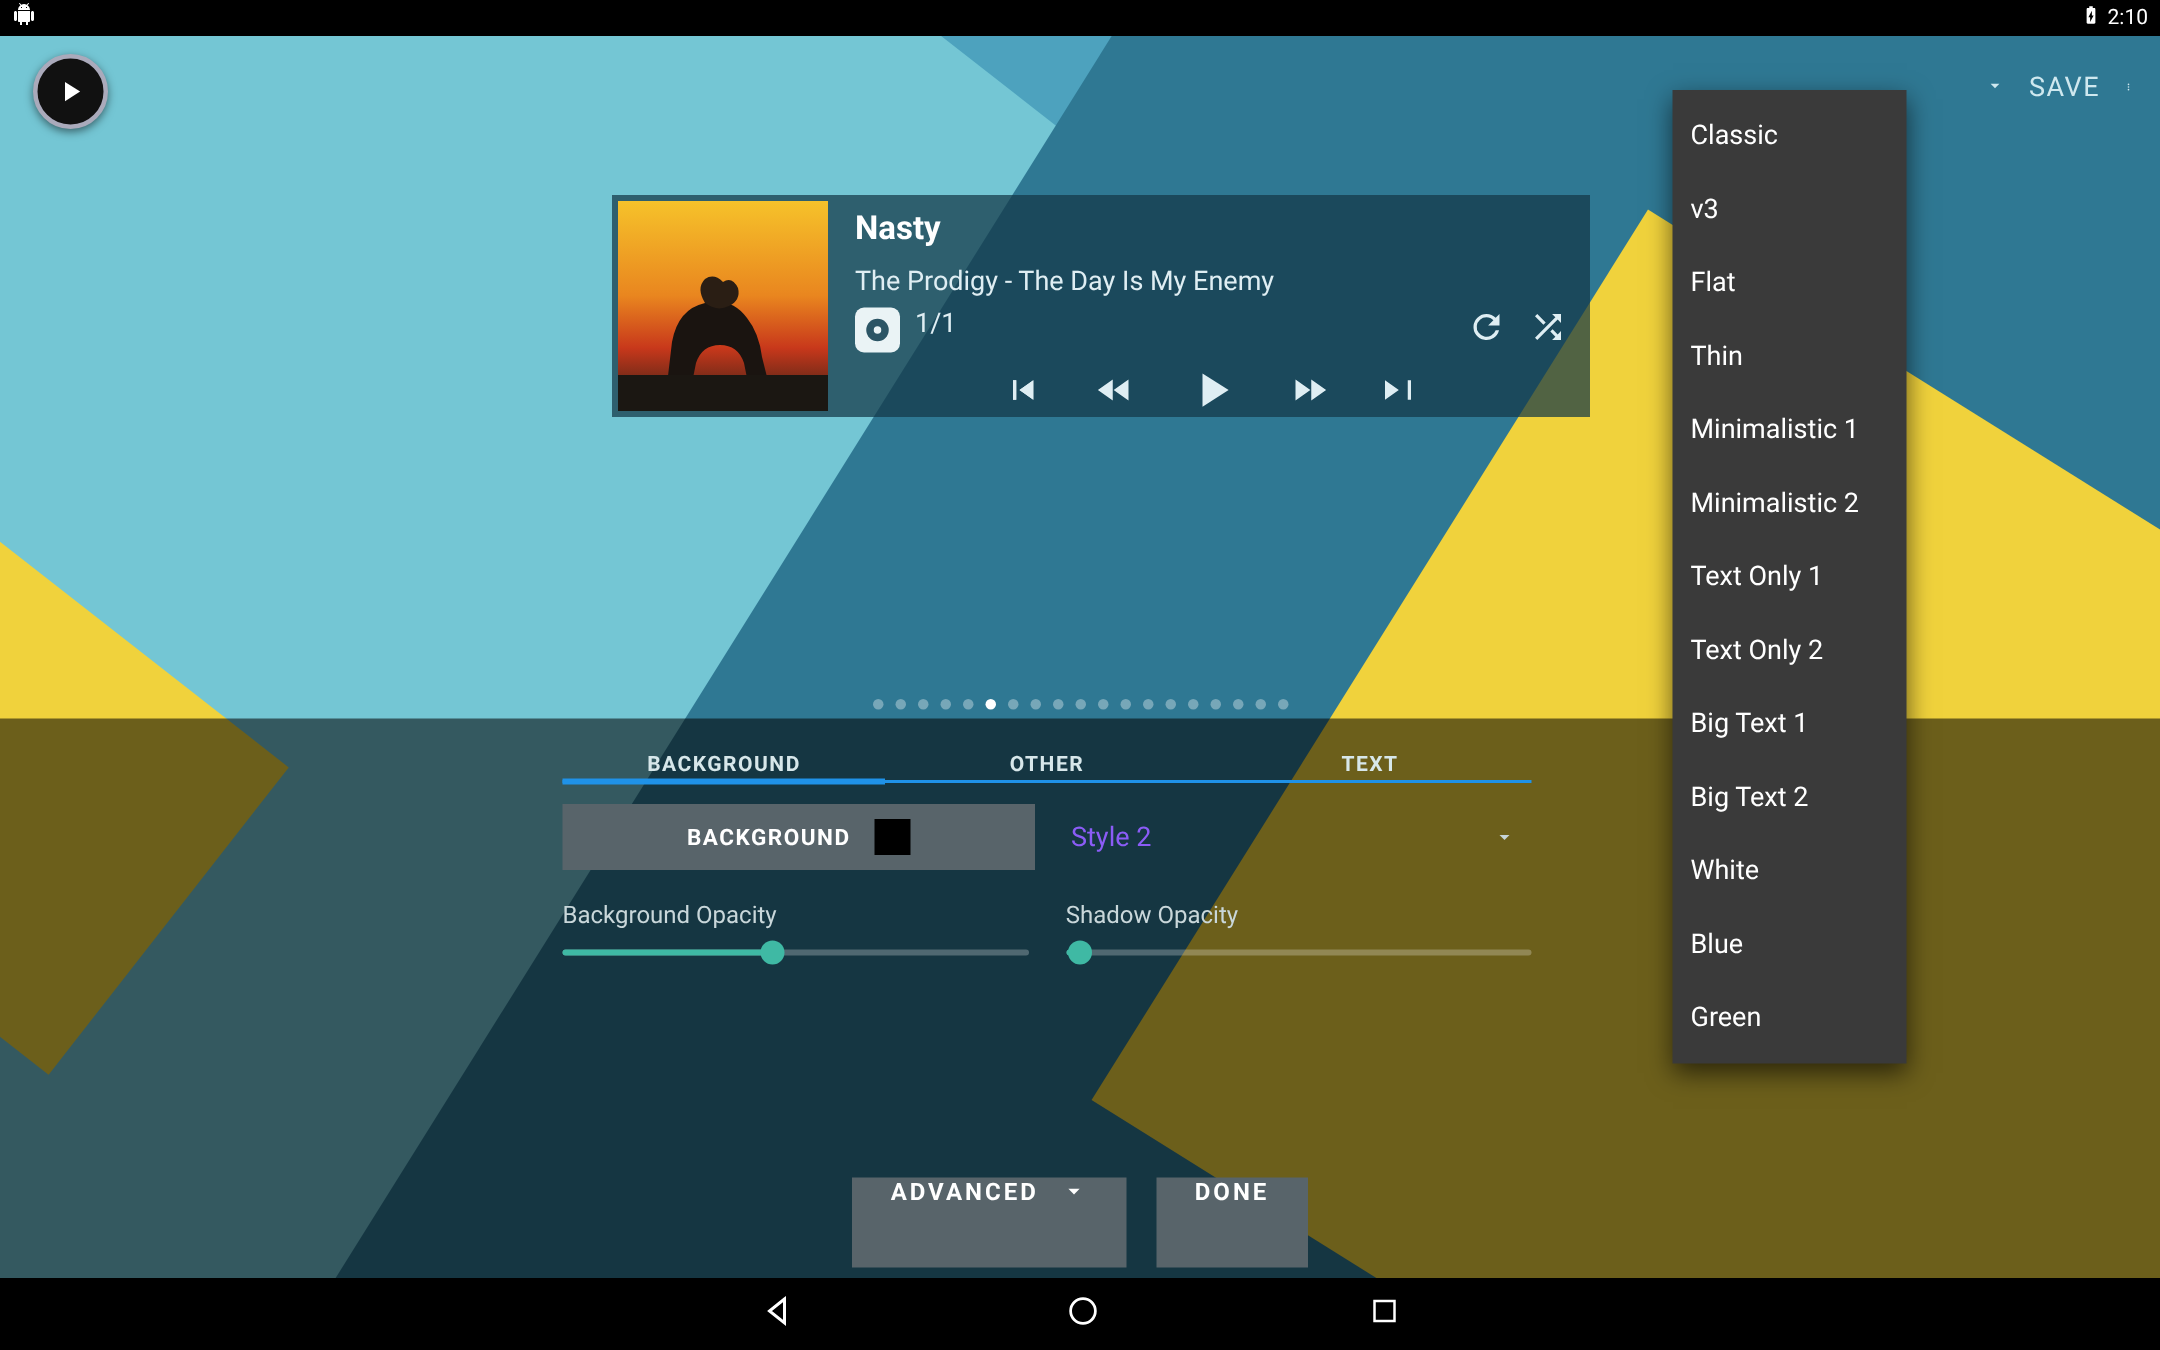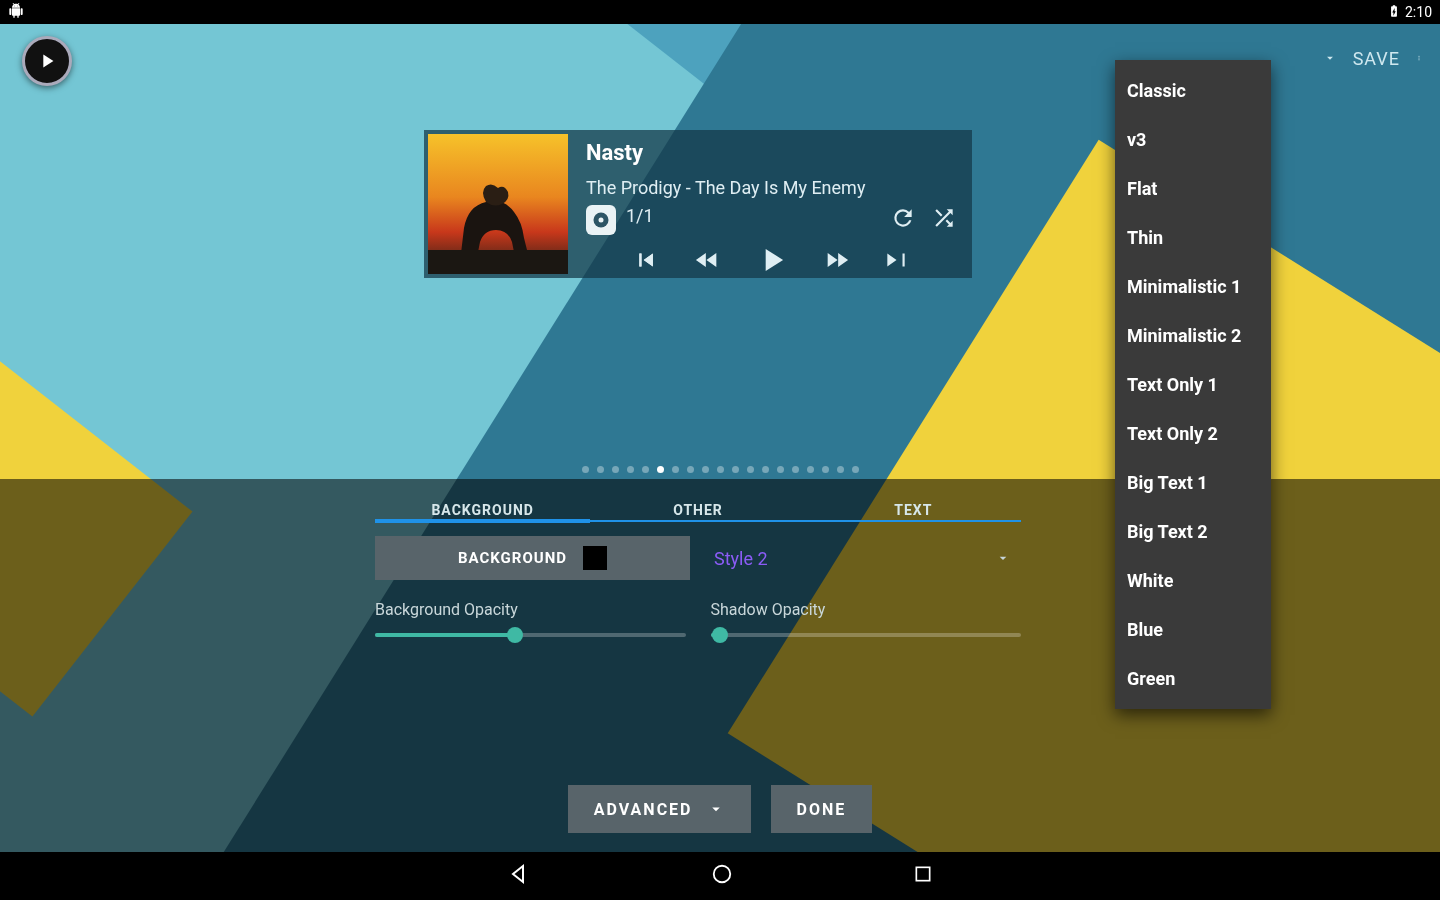--- a/index.html
+++ b/index.html
@@ -22,21 +22,21 @@
 
   
   .fab{position:absolute;left:22px;top:36px;width:50px;height:50px;border-radius:50%;background:#111;border:3px solid #aab;box-shadow:0 2px 6px rgba(0,0,0,0.5);display:flex;align-items:center;justify-content:center}
   .fab svg{fill:#fff}
 
   
   .topactions{position:absolute;top:48px;right:18px;display:flex;align-items:flex-start;gap:16px;color:#cfe8ef;font-size:18px;letter-spacing:1px}
   .topactions .chev{color:#cfe8ef}
 
   
-  .widget{position:absolute;left:424px;top:130px;width:548px;height:148px;background:rgba(20,55,70,0.72);display:flex;color:#dfeef3}
+  .widget{position:absolute;left:408px;top:130px;width:652px;height:148px;background:rgba(20,55,70,0.72);display:flex;color:#dfeef3}
   .widget .art{width:140px;height:140px;margin:4px;background:linear-gradient(to bottom,#f6c22a 0%,#e9861f 45%,#c8381b 70%,#271d16 100%);position:relative}
   .widget .art .silhouette{position:absolute;bottom:6px;left:22px;width:90px;height:86px}
   .widget .art .skyline{position:absolute;bottom:0;left:0;right:0;height:24px;background:#1b1712}
   .widget .info{flex:1;padding:10px 14px 8px;display:flex;flex-direction:column}
   .widget .title{font-size:22px;font-weight:700;color:#fff}
   .widget .sub{font-size:18px;color:#dfeef3;margin-top:12px}
   .widget .row2{display:flex;align-items:flex-start;gap:10px;margin-top:7px}
   .widget .disc{width:30px;height:30px;border-radius:6px;background:#eaf3f5;display:flex;align-items:center;justify-content:center}
   .widget .counter{font-size:18px;color:#dfeef3}
   .widget .rs{margin-left:auto;display:flex;gap:14px}
@@ -66,26 +66,26 @@
   .sld{flex:1}
   .sld .lab{color:#c9d7da;font-size:16px;margin-bottom:14px}
   .track{position:relative;height:4px;background:rgba(255,255,255,0.25);border-radius:2px}
   .track .fill{position:absolute;left:0;top:0;bottom:0;background:#3fb9a4;border-radius:2px}
   .track .thumb{position:absolute;top:50%;width:16px;height:16px;border-radius:50%;background:#3fb9a4;transform:translate(-50%,-50%)}
 
   .check{display:flex;align-items:center;gap:12px;margin-top:30px;color:#e4eef0;font-size:17px}
   .check .box{width:20px;height:20px;border:2px solid #cfd9db;border-radius:2px}
 
   .footer-btns{position:absolute;top:785px;left:0;right:0;display:flex;justify-content:center;gap:20px}
-  .btn{height:48px;background:#58646a;display:flex;align-items:center;padding:0 26px;color:#fff;font-size:16px;letter-spacing:2px;font-weight:700;gap:14px}
+  .btn{height:60px;background:#58646a;display:flex;padding:0 26px;color:#fff;font-size:16px;letter-spacing:2px;font-weight:700;gap:14px}
   .btn svg{fill:#fff}
 
   
   .popup{position:absolute;top:60px;left:1115px;width:156px;background:#3a3a3a;box-shadow:0 6px 16px rgba(0,0,0,0.6);padding:6px 0;max-height:770px;overflow:hidden}
-  .popup .item{padding:14px 12px;font-size:18px;font-weight:700;color:#fff;cursor:pointer;white-space:nowrap}
+  .popup .item{padding:14px 12px;font-size:18px;font-weight:400;color:#fff;cursor:pointer;white-space:nowrap}
 
   
   .navbar{position:absolute;left:0;right:0;bottom:0;height:48px;background:#000;display:flex;align-items:center;justify-content:center;gap:180px}
   .navbar svg{fill:#fff}
 </style>
 </head>
 <body>
 <div class="screen">
 
   <div class="statusbar">

